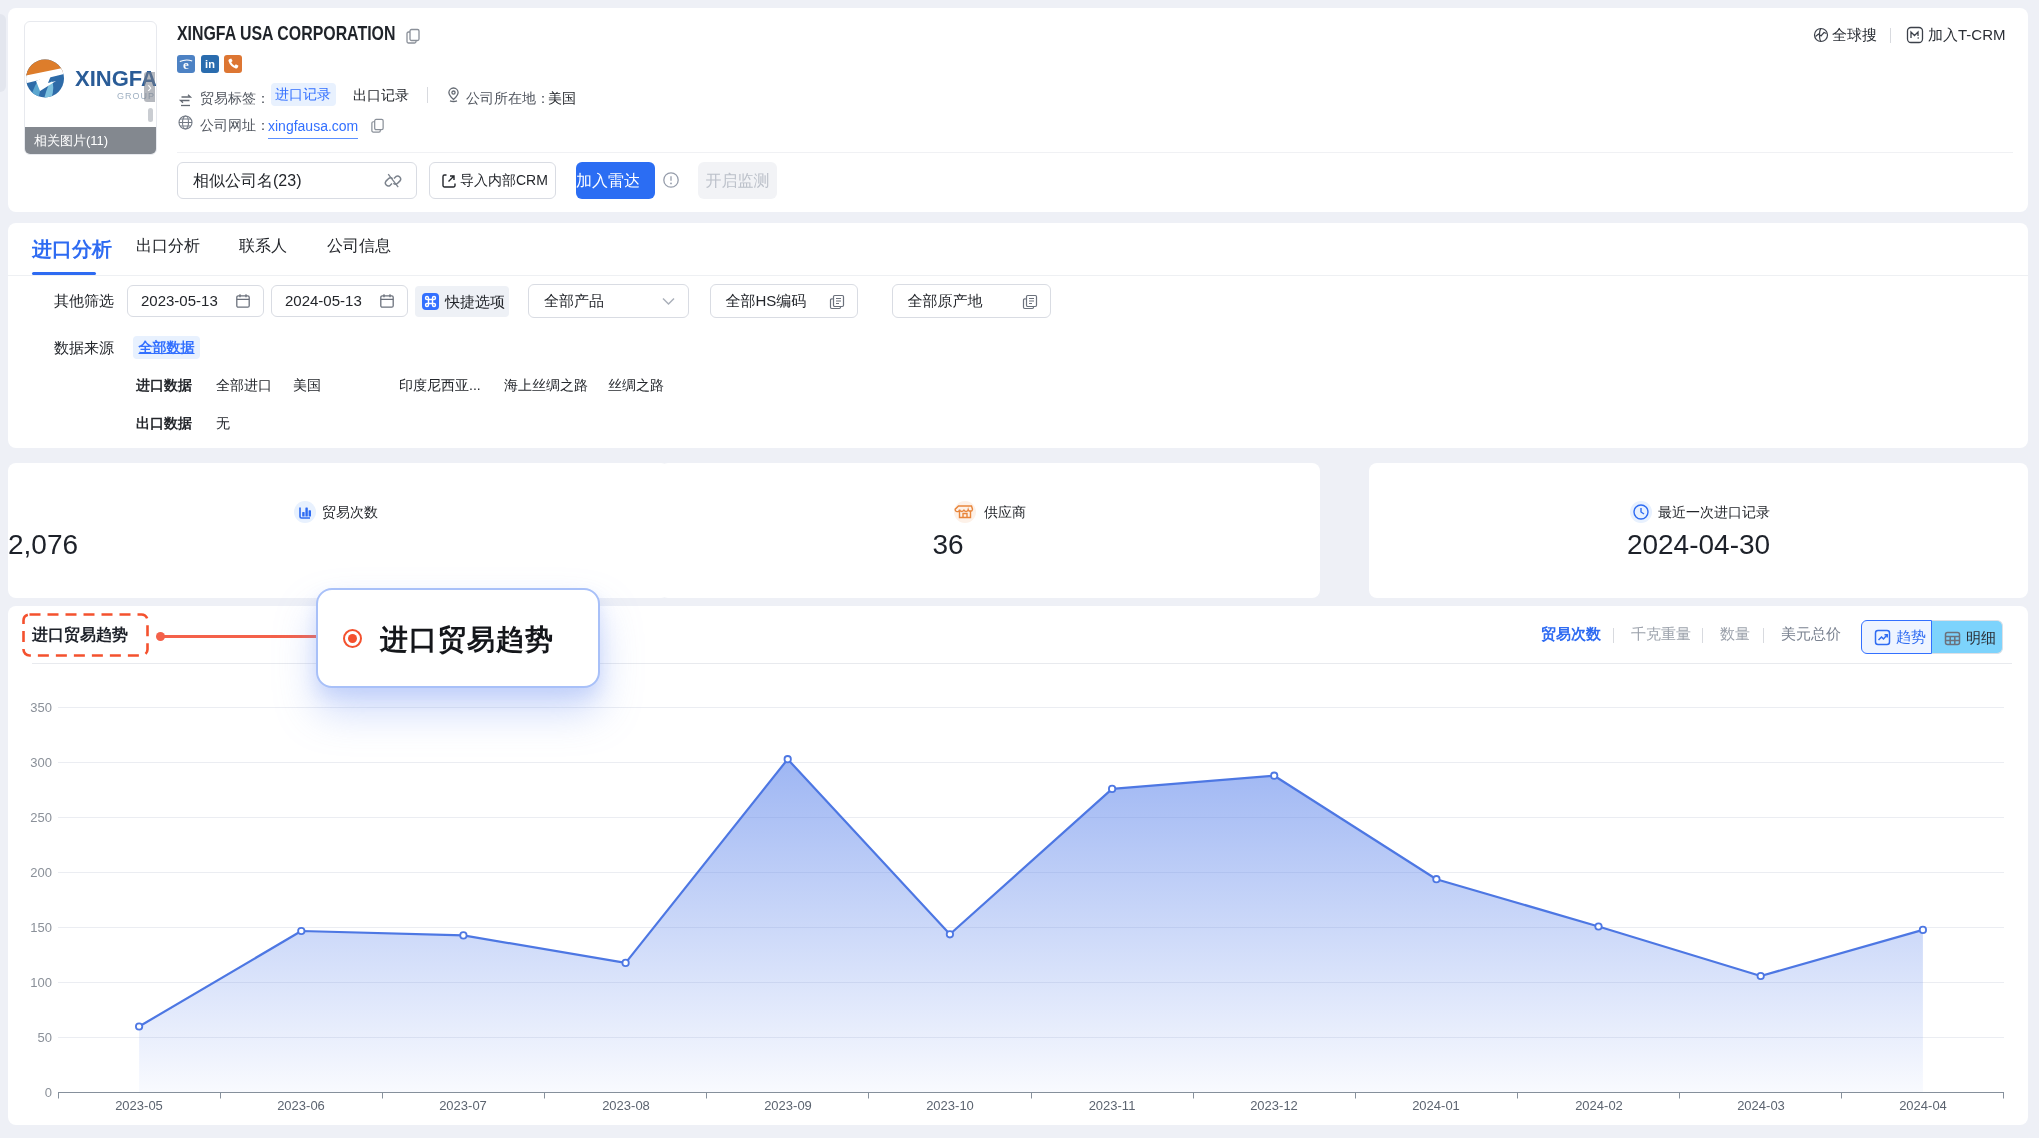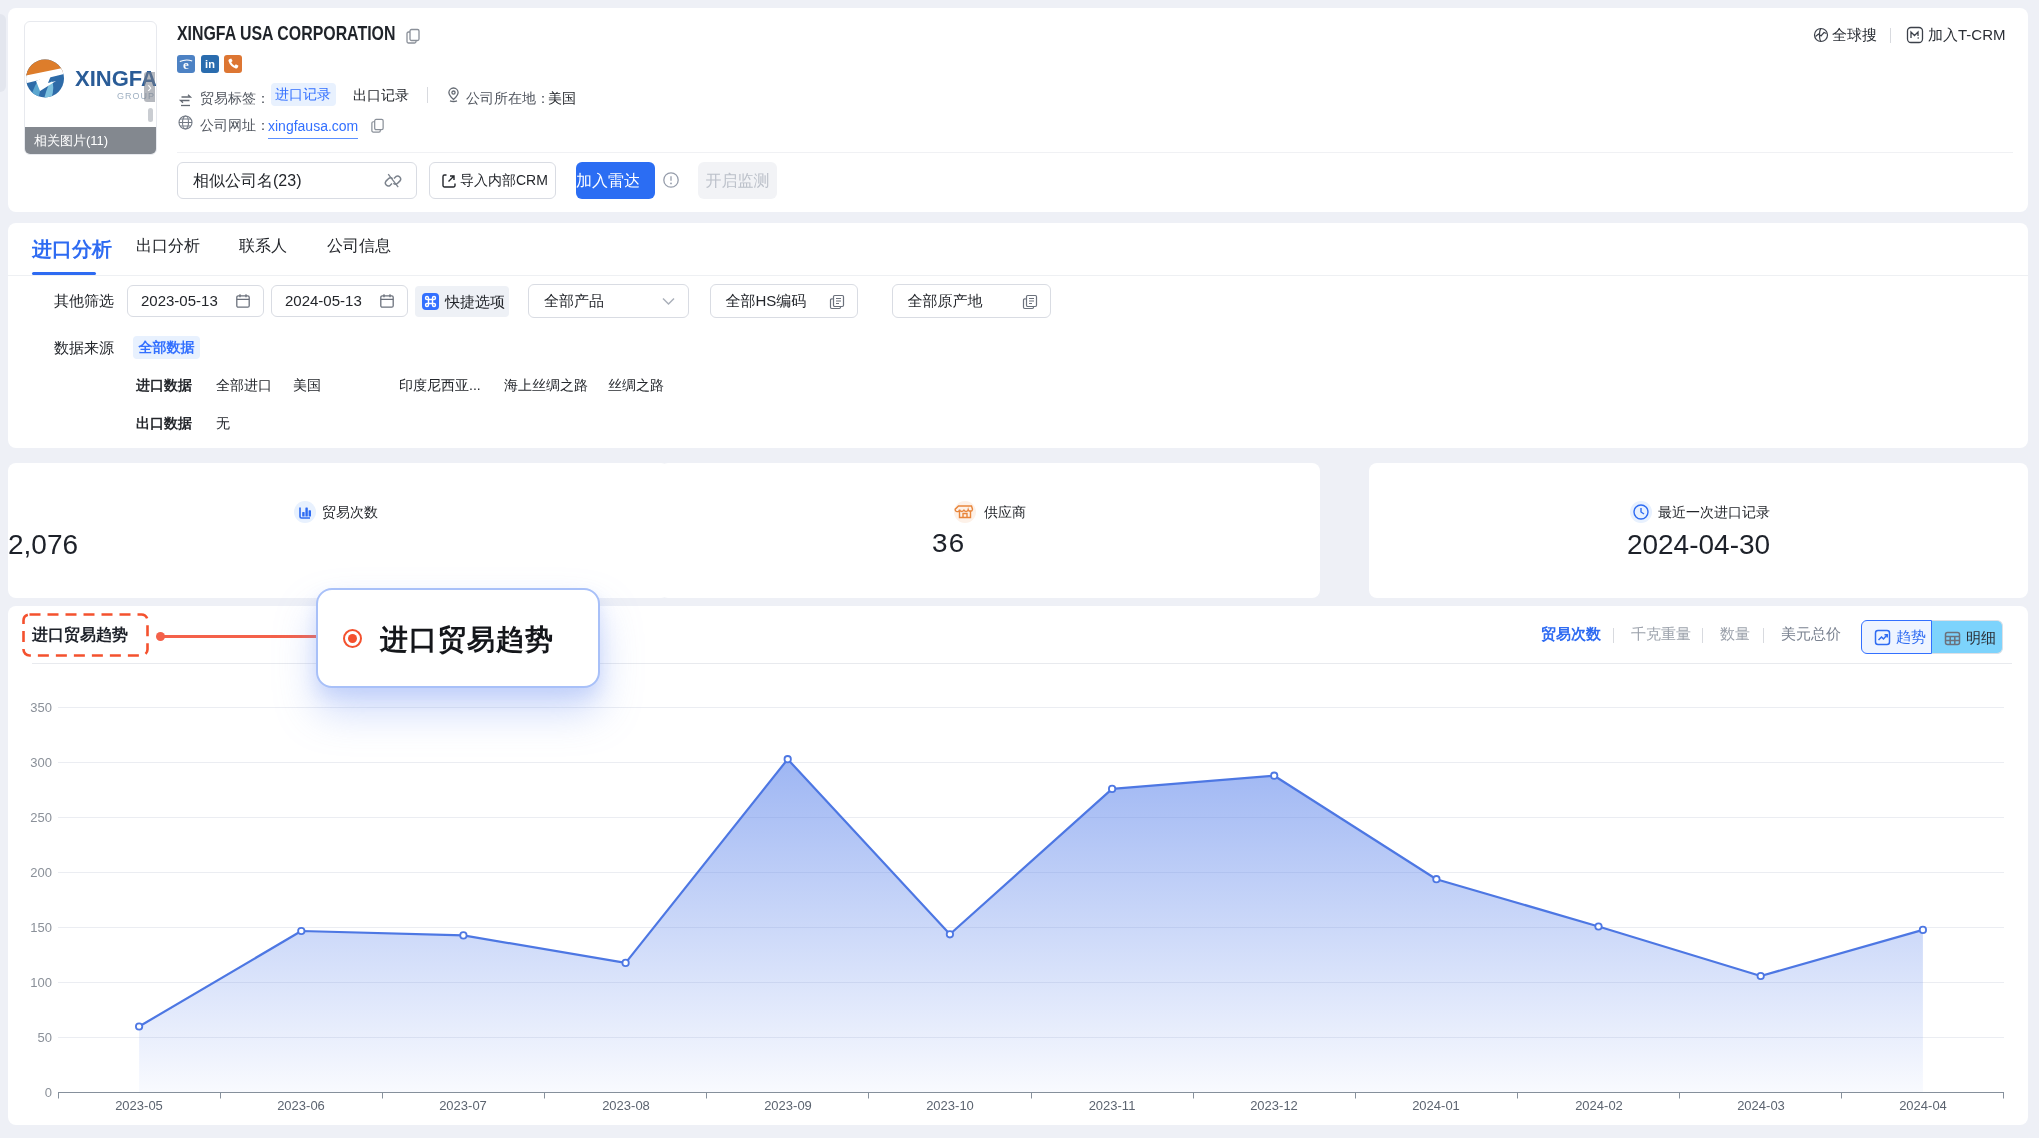--- a/index.html
+++ b/index.html
@@ -175,21 +175,21 @@
   <div class="abs" style="left:883.5px;top:61px;width:159px;height:34px;border:1px solid #d9dce3;border-radius:6px;">
     <span class="abs" style="left:15px;line-height:32px;font-size:15px;color:#23262b;">全部原产地</span>
     <svg class="ic" style="right:12px;top:9px;" width="16" height="16" viewBox="0 0 16 16" fill="none" stroke="#6b717c" stroke-width="1.2">
         <rect x="4.5" y="1.5" width="10" height="11" rx="1.2"></rect>
         <path d="M7 4.5 h5 M7 7 h5 M7 9.5 h3"></path>
         <path d="M11.5 12.5 v0.8 a1.2 1.2 0 0 1-1.2 1.2 H2.7 a1.2 1.2 0 0 1-1.2-1.2 V6 a1.2 1.2 0 0 1 1.2-1.2 h1.1"></path>
       </svg>
   </div>
 
   <div class="abs" style="left:46px;top:113px;height:23px;line-height:23px;font-size:15px;color:#23262b;">数据来源</div>
-  <div class="abs" style="left:125px;top:113px;width:67px;height:23px;background:#e8f1fe;border-radius:4px;color:#3370ff;font-size:14px;font-weight:bold;text-align:center;line-height:23px;">全部数据</div>
+  <div class="abs" style="left:125px;top:113px;width:67px;height:23px;background:#e8f1fe;border-radius:4px;color:#3370ff;font-size:14px;font-weight:bold;text-align:center;line-height:23px;text-decoration:underline;">全部数据</div>
 
   <div class="abs" style="left:128px;top:150px;height:24px;line-height:24px;font-size:14px;font-weight:bold;color:#23262b;">进口数据</div>
   <div class="abs" style="left:208px;top:150px;height:24px;line-height:24px;font-size:14px;color:#23262b;">全部进口</div>
   <div class="abs" style="left:285px;top:150px;height:24px;line-height:24px;font-size:14px;color:#23262b;">美国</div>
   <div class="abs" style="left:391px;top:150px;height:24px;line-height:24px;font-size:14px;color:#23262b;">印度尼西亚...</div>
   <div class="abs" style="left:496px;top:150px;height:24px;line-height:24px;font-size:14px;color:#23262b;">海上丝绸之路</div>
   <div class="abs" style="left:600px;top:150px;height:24px;line-height:24px;font-size:14px;color:#23262b;">丝绸之路</div>
 
   <div class="abs" style="left:128px;top:188px;height:24px;line-height:24px;font-size:14px;font-weight:bold;color:#23262b;">出口数据</div>
   <div class="abs" style="left:208px;top:188px;height:24px;line-height:24px;font-size:14px;color:#23262b;">无</div>
@@ -209,21 +209,21 @@
 </div>
 <div class="card" style="left:660px;top:463px;width:660px;height:135px;">
   <div class="abs" style="left:294px;top:38px;width:22px;height:22px;border-radius:50%;background:#fdf1e8;">
     <svg width="22" height="22" viewBox="0 0 22 22" fill="none" stroke="#e8853b" stroke-width="1.4">
         <path d="M5.5 9.5 v7 h11 v-7"></path>
         <path d="M4.5 5 h13 l1 3.2 a2.2 2.2 0 0 1-4.3.5 a2.2 2.2 0 0 1-4.3 0 a2.2 2.2 0 0 1-4.3 0 a2.2 2.2 0 0 1-4.4-.5 z"></path>
         <path d="M9 16.5 v-4 h4 v4"></path>
       </svg>
   </div>
   <div class="abs" style="left:324px;top:35px;height:28px;line-height:28px;font-size:14px;color:#23262b;">供应商</div>
-  <div class="abs" style="left:0;top:66px;width:576px;text-align:center;font-size:28px;color:#1d2129;font-family:Liberation Mono, monospace;">36</div>
+  <div class="abs" style="left:0;top:66px;width:576px;text-align:center;font-size:28px;color:#1d2129;">36</div>
 </div>
 <div class="card" style="left:1369px;top:463px;width:659px;height:135px;">
   <div class="abs" style="left:261px;top:38px;width:22px;height:22px;border-radius:50%;background:#e8f1fe;">
     <svg width="22" height="22" viewBox="0 0 22 22" fill="none" stroke="#2e6bf2" stroke-width="1.4">
         <circle cx="11" cy="11" r="7"></circle>
         <path d="M11 7 v4 l3 2"></path>
       </svg>
   </div>
   <div class="abs" style="left:289px;top:35px;height:28px;line-height:28px;font-size:14px;color:#23262b;">最近一次进口记录</div>
   <div class="abs" style="left:0;top:66px;width:659px;text-align:center;font-size:28px;color:#1d2129;">2024-04-30</div>

